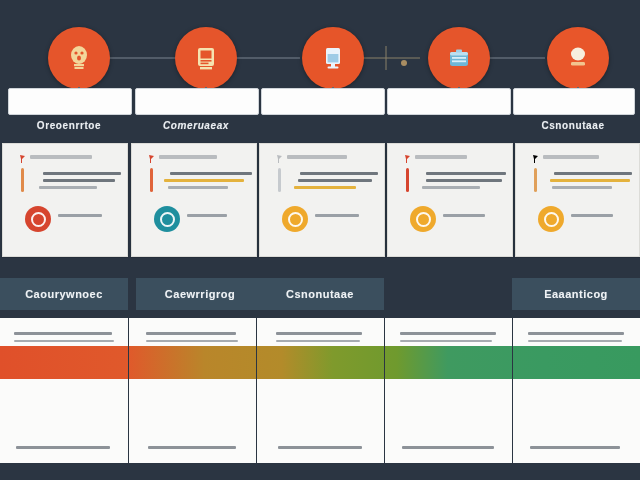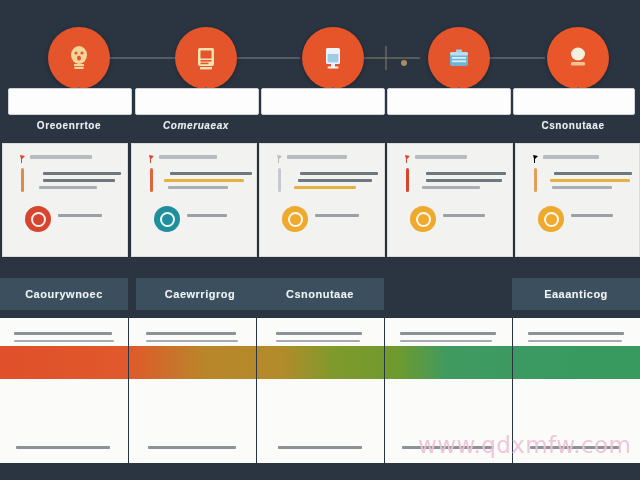--- a/index.html
+++ b/index.html
@@ -314,14 +314,13 @@
 
     <div class="gradbar" style="left:0;top:88px;width:640px;height:33px;
         background:linear-gradient(to right,#e0502a 0%,#e0592b 20%,#b9862a 32%,#b38b2a 44%,#7f9a2c 52%,#6f9a2e 62%,#3f9a60 70%,#3a9a61 85%,#389a5f 100%);"></div>
 
     <div class="sep" style="left:128px;top:60px;"></div>
     <div class="sep" style="left:256px;top:60px;"></div>
     <div class="sep" style="left:384px;top:60px;"></div>
     <div class="sep" style="left:512px;top:60px;"></div>
   </div>
 
-  <div class="watermark">www.qdxmfw.com</div>
 </div>
 
 </body></html>

